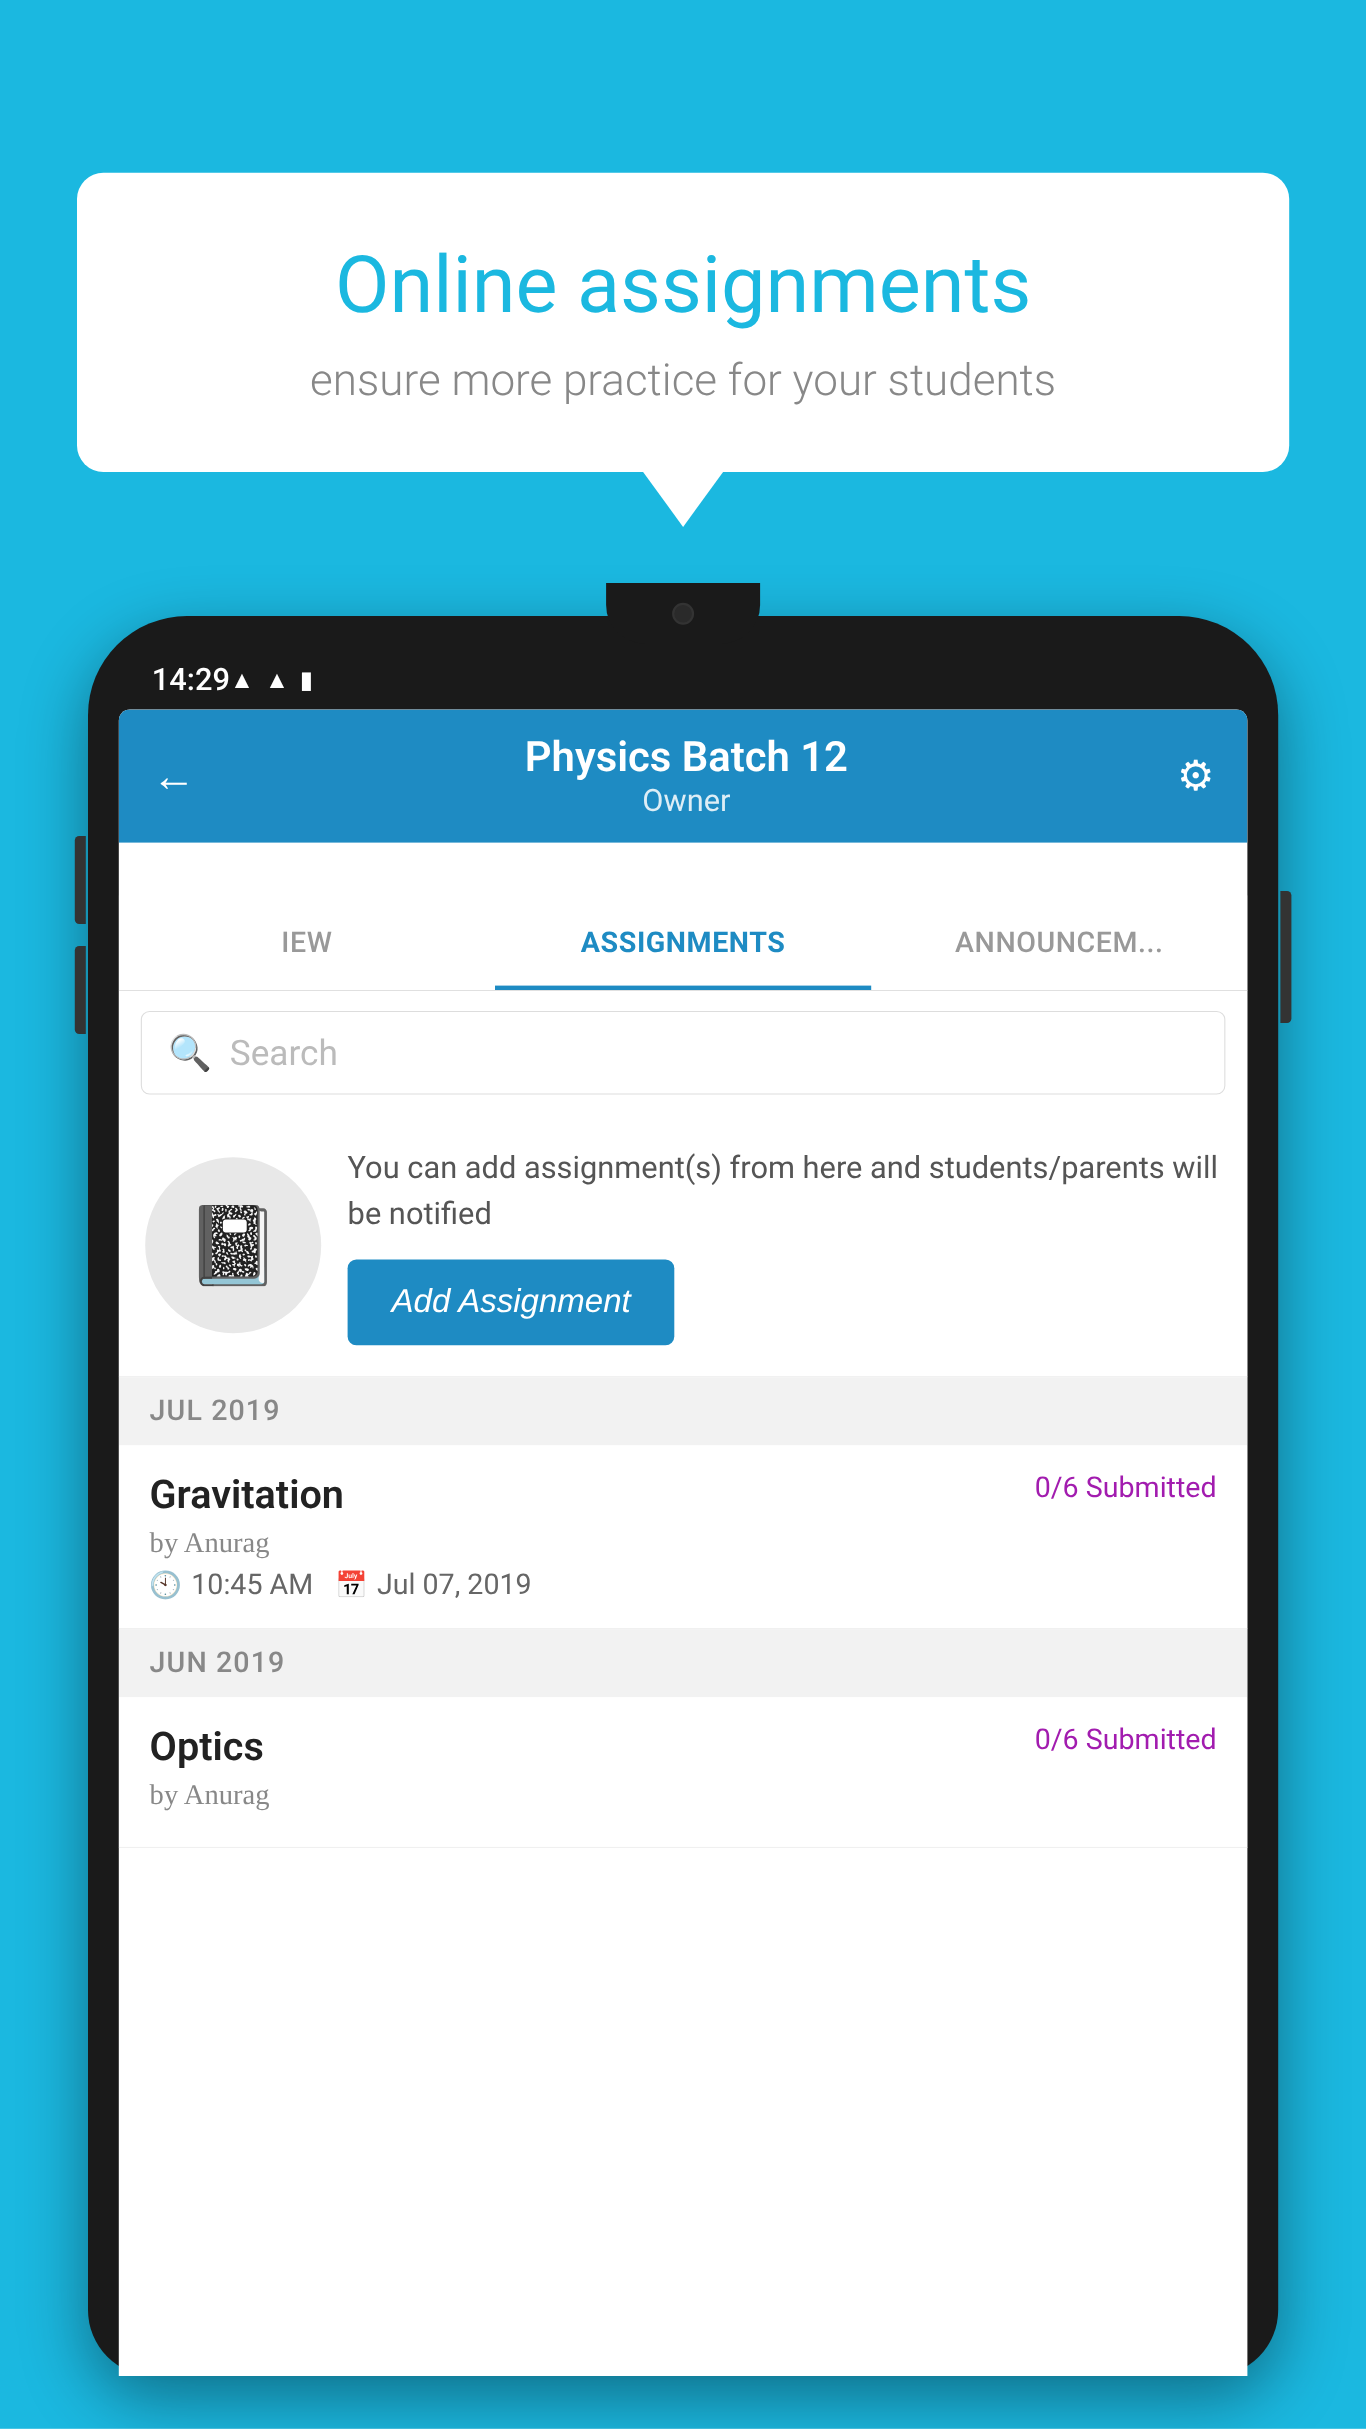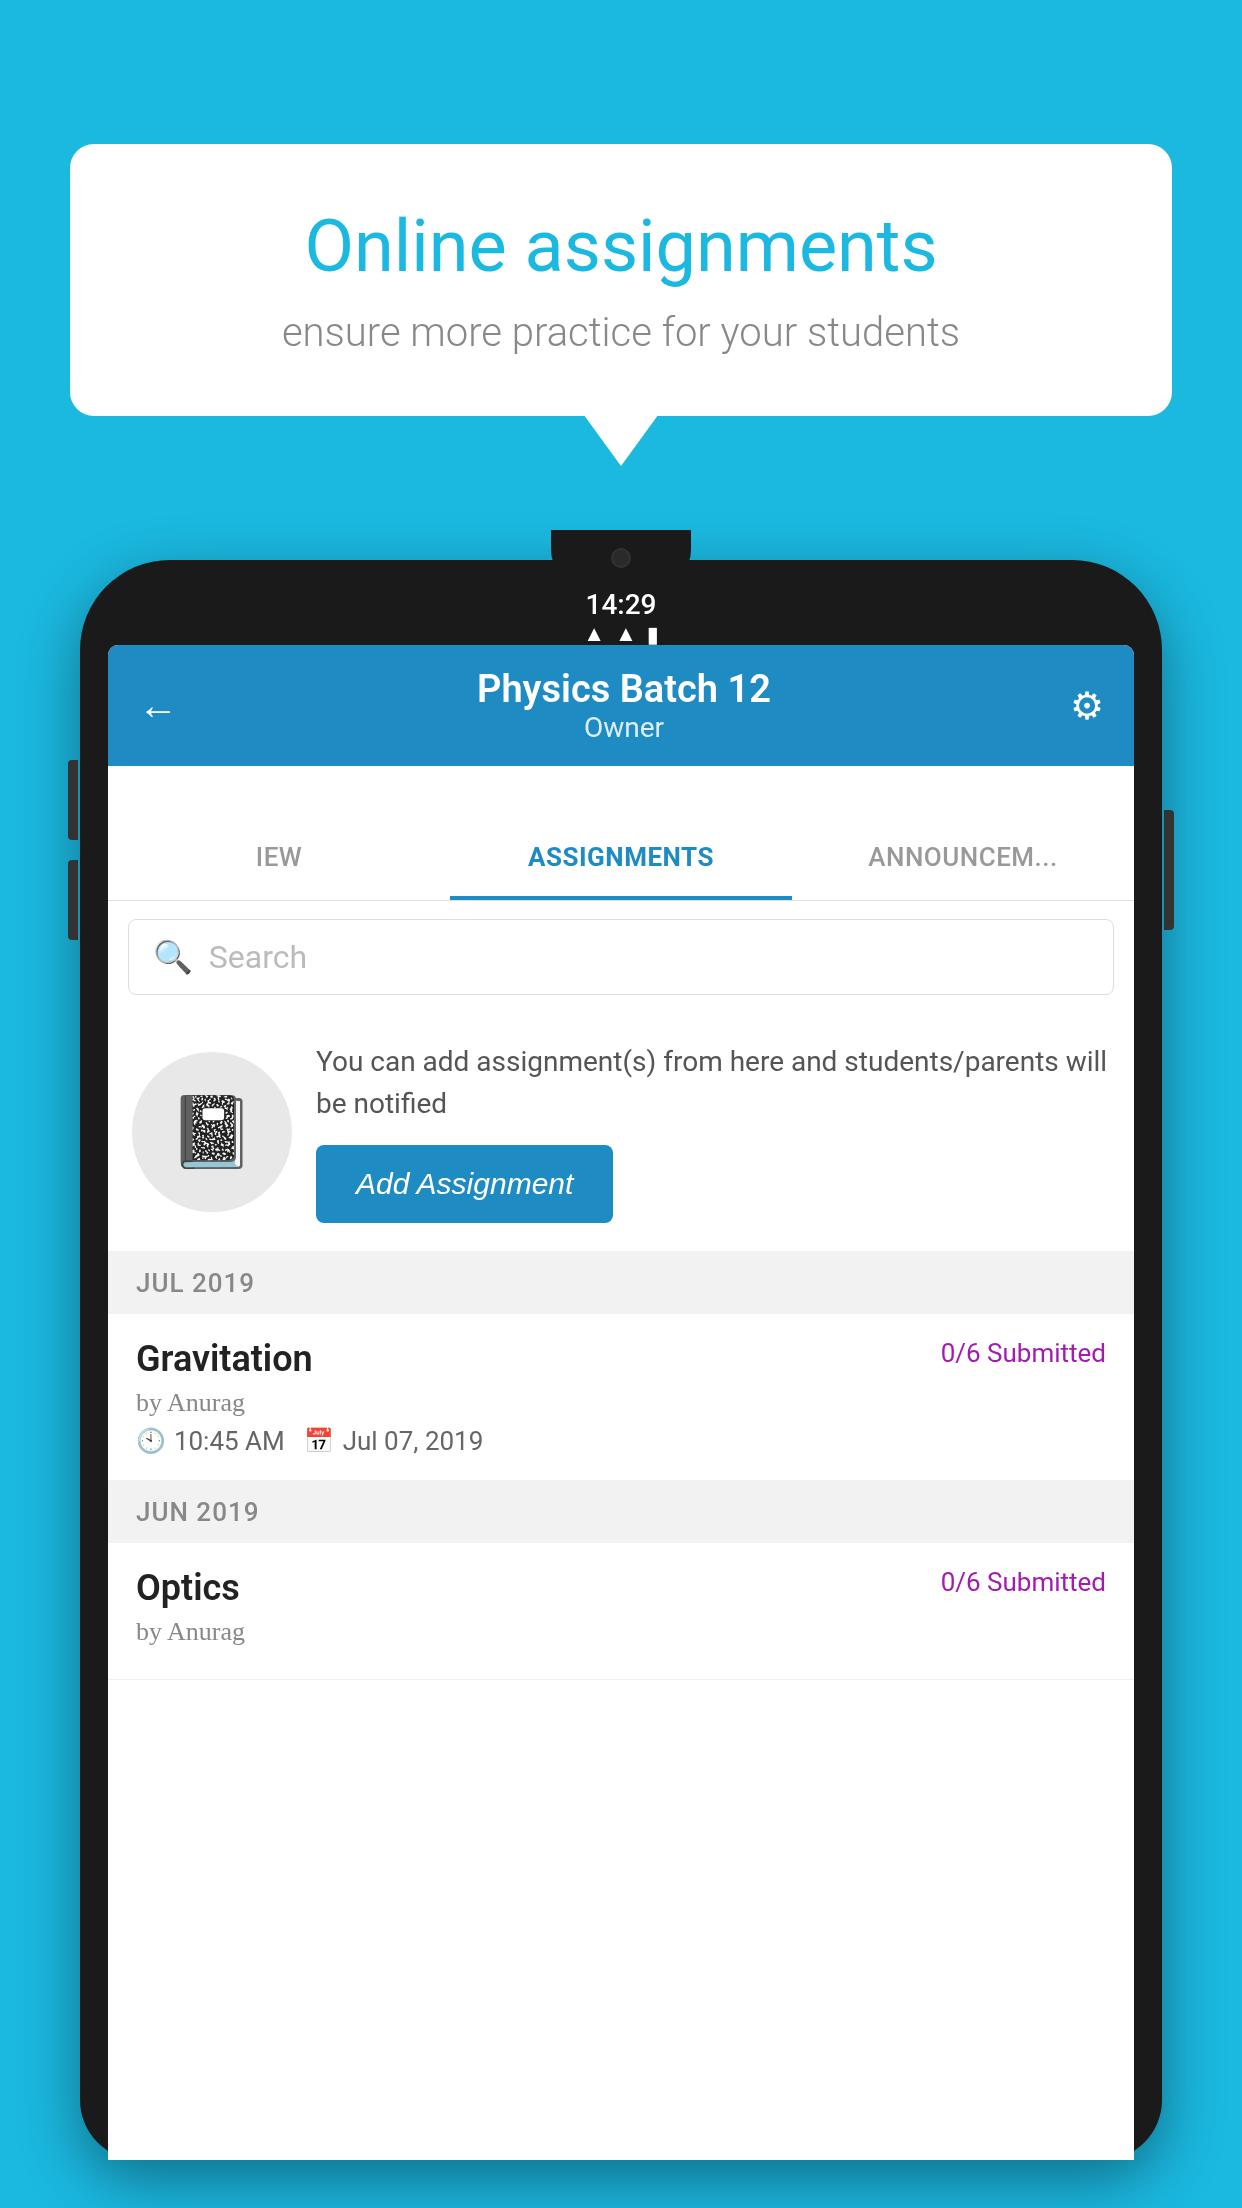--- a/index.html
+++ b/index.html
@@ -9,21 +9,21 @@
       height: 2208px;
       background-color: #1BB8E0;
       font-family: 'Roboto', Arial, sans-serif;
       overflow: hidden;
       position: relative;
     }
 
     
     .speech-bubble-container {
       position: absolute;
-      top: 144px;
+      top: 157px;
       left: 70px;
       right: 70px;
     }
 
     .speech-bubble {
       background: white;
       border-radius: 24px;
       padding: 60px 70px;
       position: relative;
     }
@@ -71,25 +71,24 @@
       padding: 30px 28px 0;
       height: 1600px;
       position: relative;
       box-shadow: 0 20px 60px rgba(0,0,0,0.4);
     }
 
     
     .phone-top-bar {
       display: flex;
       align-items: center;
-      justify-content: center;
+      justify-content: flex-start;
       padding: 0 30px;
       height: 55px;
       position: relative;
-      flex-direction: column;
     }
 
     .phone-notch {
       position: absolute;
       top: -30px;
       left: 50%;
       transform: translateX(-50%);
       width: 140px;
       height: 55px;
       background: #1a1a1a;

